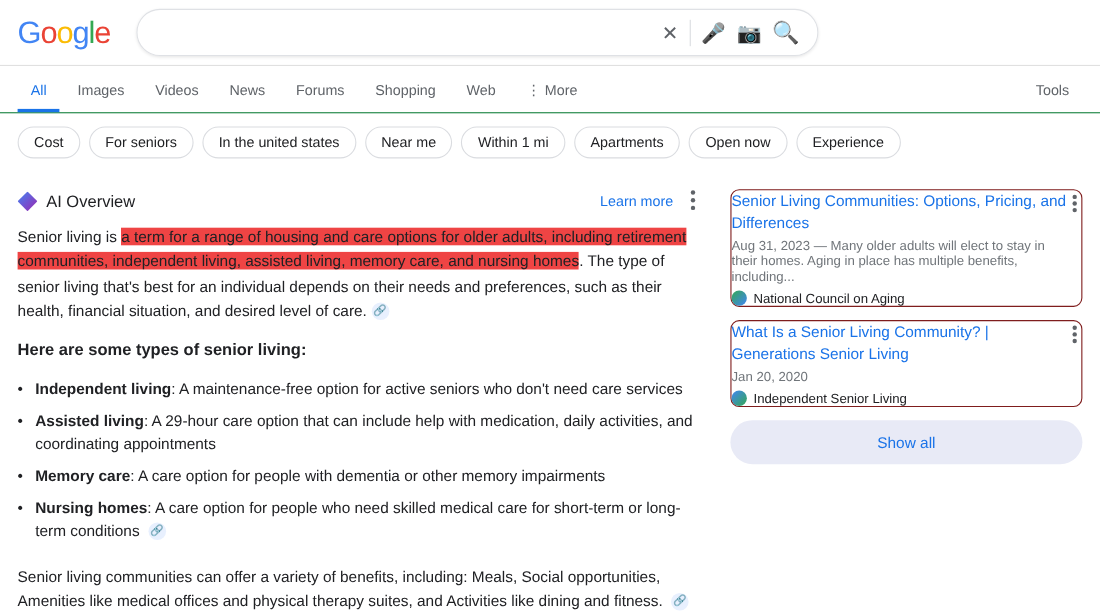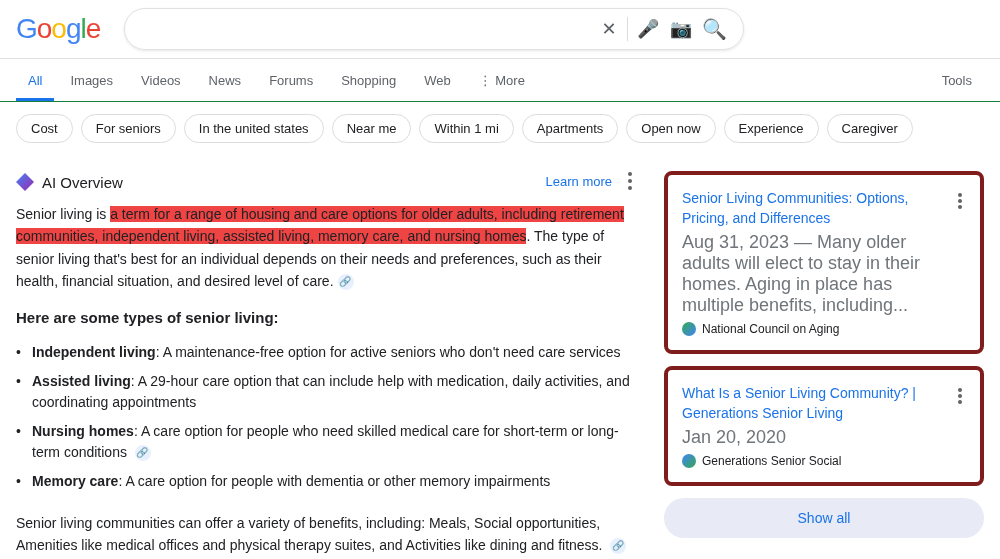--- a/index.html
+++ b/index.html
@@ -44,23 +44,23 @@
 
     .section-heading { font-size: 15px; font-weight: 600; margin-bottom: 12px; color: #202124; }
     .bullet-list { list-style: none; padding: 0; margin-bottom: 16px; }
     .bullet-list li { padding: 4px 0 4px 16px; position: relative; font-size: 14px; line-height: 1.5; color: #202124; }
     .bullet-list li::before { content: "•"; position: absolute; left: 0; color: #202124; }
     .bullet-list li strong { font-weight: 600; }
 
     .summary-text { font-size: 14px; line-height: 1.6; color: #202124; }
 
     
-    .side-card { border: 4px solid #7f1d1d; border-radius: 8px; padding: 14px; margin-bottom: 12px; cursor: pointer; }
+    .side-card { border: 1px solid #7f1d1d; border-radius: 8px; margin-bottom: 12px; cursor: pointer; }
     .side-card-title { font-size: 14px; color: #1a73e8; font-weight: 500; margin-bottom: 4px; line-height: 1.4; }
-    .side-card-date { font-size: 18px; color: #70757a; margin-bottom: 6px; }
+    .side-card-date { font-size: 12px; color: #70757a; margin-bottom: 6px; }
     .side-card-source { display: flex; align-items: center; gap: 6px; font-size: 12px; color: #202124; }
     .source-favicon { width: 14px; height: 14px; border-radius: 50%; display: inline-block; }
     .side-card-header { display: flex; justify-content: space-between; align-items: flex-start; }
     .three-dots { display: flex; flex-direction: column; gap: 2px; cursor: pointer; padding: 4px; }
     .three-dots span { width: 4px; height: 4px; border-radius: 50%; background: #5f6368; display: block; }
 
     .show-all-btn { width: 100%; padding: 12px; background: #e8eaf6; border: none; border-radius: 24px; font-size: 14px; color: #1a73e8; cursor: pointer; font-weight: 500; }
 
     
     .favicon-nca { background: linear-gradient(135deg, #34A853, #4285F4); }
@@ -108,21 +108,20 @@
 
 <div class="filter-chips">
   <div class="chip">Cost</div>
   <div class="chip">For seniors</div>
   <div class="chip">In the united states</div>
   <div class="chip">Near me</div>
   <div class="chip">Within 1 mi</div>
   <div class="chip">Apartments</div>
   <div class="chip">Open now</div>
   <div class="chip">Experience</div>
-  <div class="chip">Caregiver</div>
 </div>
 
 <div class="content">
 
   <div class="main-col">
 
     <div class="ai-overview-header">
       <div class="ai-overview-title">
         <div class="diamond-icon"></div>
         <span>AI Overview</span>
@@ -144,24 +143,24 @@
     <p class="section-heading">Here are some types of senior living:</p>
 
     <ul class="bullet-list">
       <li>
         <strong>Independent living</strong><span>: A maintenance-free option for active seniors who don't need care services</span>
       </li>
       <li>
         <strong>Assisted living</strong><span>: A 29-hour care option that can include help with medication, daily activities, and coordinating appointments</span>
       </li>
       <li>
+        <strong>Memory care</strong><span>: A care option for people with dementia or other memory impairments</span>
+      </li>
+      <li>
         <strong>Nursing homes</strong><span>: A care option for people who need skilled medical care for short-term or long-term conditions</span> <span class="link-icon">🔗</span>
-      </li>
-      <li>
-        <strong>Memory care</strong><span>: A care option for people with dementia or other memory impairments</span>
       </li>
     </ul>
 
     <p class="summary-text">
       Senior living communities can offer a variety of benefits, including: Meals, Social opportunities, Amenities like medical offices and physical therapy suites, and Activities like dining and fitness. <span class="link-icon">🔗</span>
     </p>
   </div>
 
   <div class="side-col">
 
@@ -192,21 +191,21 @@
         <div class="side-card-title">What Is a Senior Living Community? | Generations Senior Living</div>
         <div class="three-dots">
           <span></span>
             <span></span>
             <span></span>
         </div>
       </div>
       <div class="side-card-date">Jan 20, 2020</div>
       <div class="side-card-source">
         <span class="source-favicon favicon-gen"></span>
-        <span>Generations Senior Social</span>
+        <span>Independent Senior Living</span>
       </div>
     </div>
 
     
     <button class="show-all-btn">Show all</button>
 
   </div>
 </div>
 
 </body></html>

